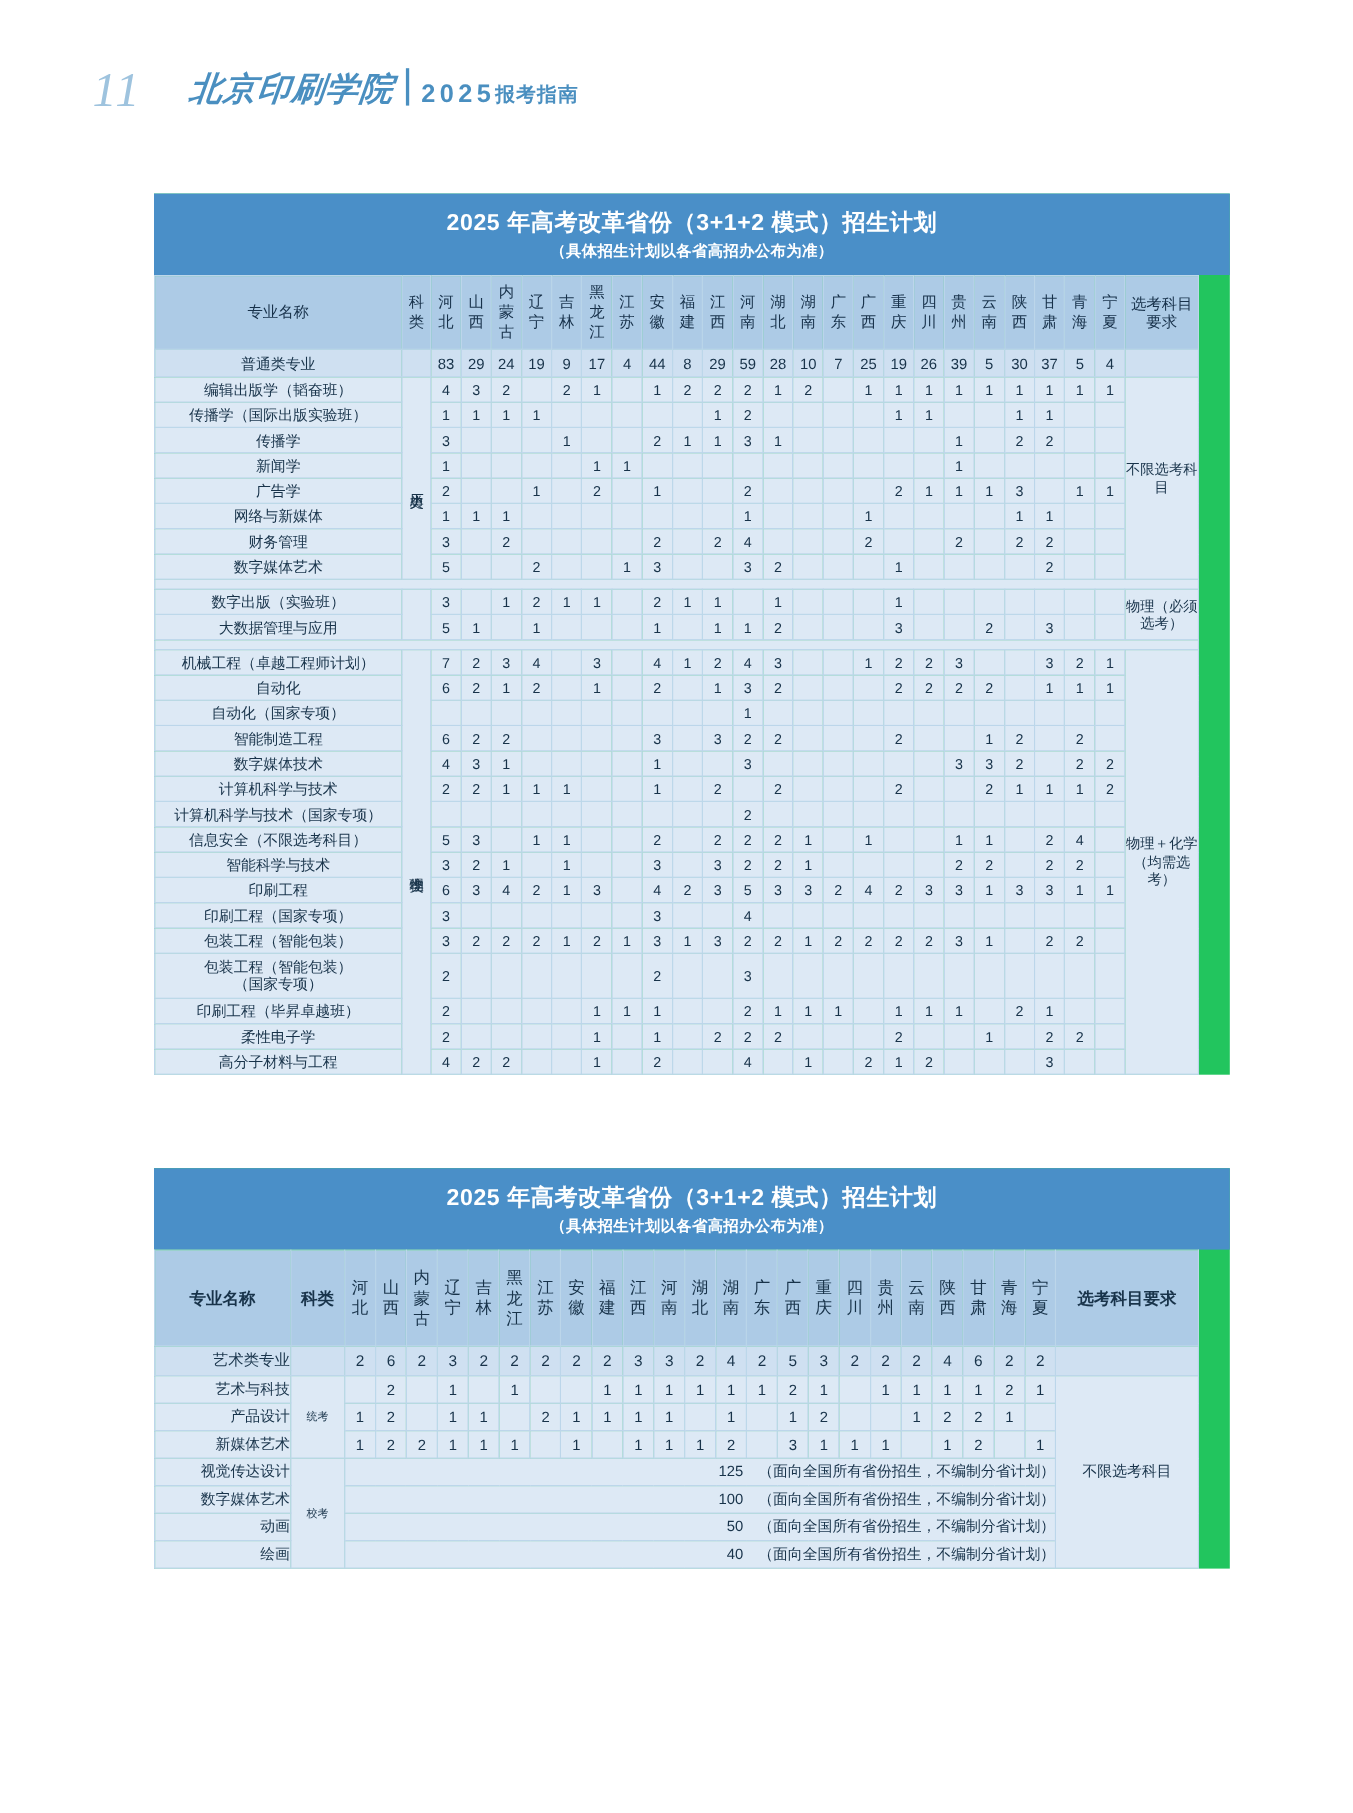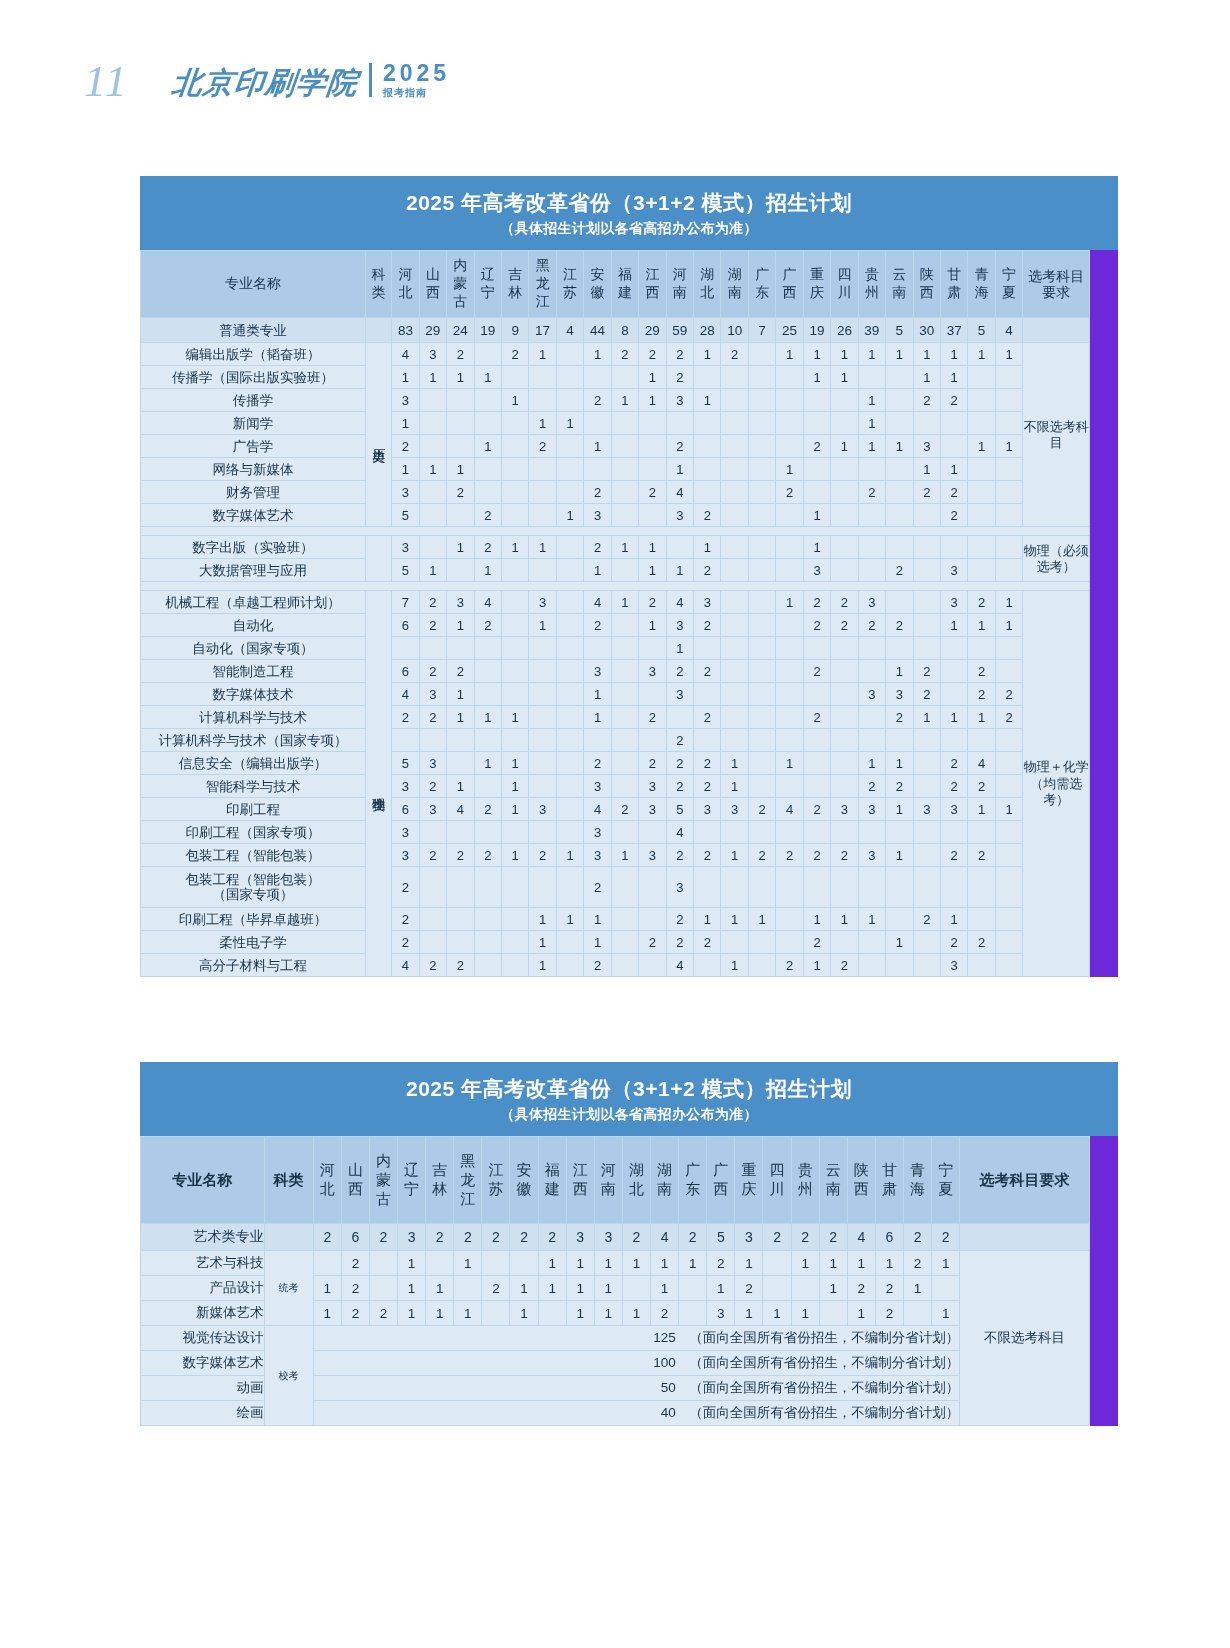--- a/index.html
+++ b/index.html
@@ -53,45 +53,45 @@
     transform: skewX(-6deg);
   }
   .brand-bar {
     width: 3px;
     height: 34px;
     background: #4a8fc0;
     margin: 0 2px 1px 2px;
   }
   .brand-right {
     display: flex;
-    flex-direction: column;
+    flex-direction: row;
     align-items: flex-start;
     line-height: 1;
   }
   .brand-year {
     font-family: "Liberation Sans", sans-serif;
     font-size: 23px;
     font-weight: 700;
     color: #4a8fc0;
     letter-spacing: 4px;
   }
   .brand-sub {
-    font-size: 10px;
+    font-size: 18px;
     font-weight: 700;
     color: #4a8fc0;
     letter-spacing: 1px;
     margin-top: 3px;
   }
 
   
   .tbl-block {
     position: absolute;
     left: 140px;
     width: 978px;
-    background: #6d28d9;
+    background: #22c55e;
     box-sizing: border-box;
   }
   #table-1 { top: 176px; }
   #table-2 { top: 1062px; }
 
   .tbl-title {
     background: #4a8fc8;
     color: #ffffff;
     text-align: center;
     padding: 13px 0 12px 0;
@@ -835,21 +835,21 @@
           <td class="num"></td>
           <td class="num"></td>
           <td class="num"></td>
           <td class="num"></td>
           <td class="num"></td>
           <td class="num"></td>
           <td class="num"></td>
           <td class="num"></td>
         </tr>
         <tr>
-          <td class="major">信息安全（编辑出版学）</td>
+          <td class="major">信息安全（不限选考科目）</td>
           <td class="num">5</td>
           <td class="num">3</td>
           <td class="num"></td>
           <td class="num">1</td>
           <td class="num">1</td>
           <td class="num"></td>
           <td class="num"></td>
           <td class="num">2</td>
           <td class="num"></td>
           <td class="num">2</td>

